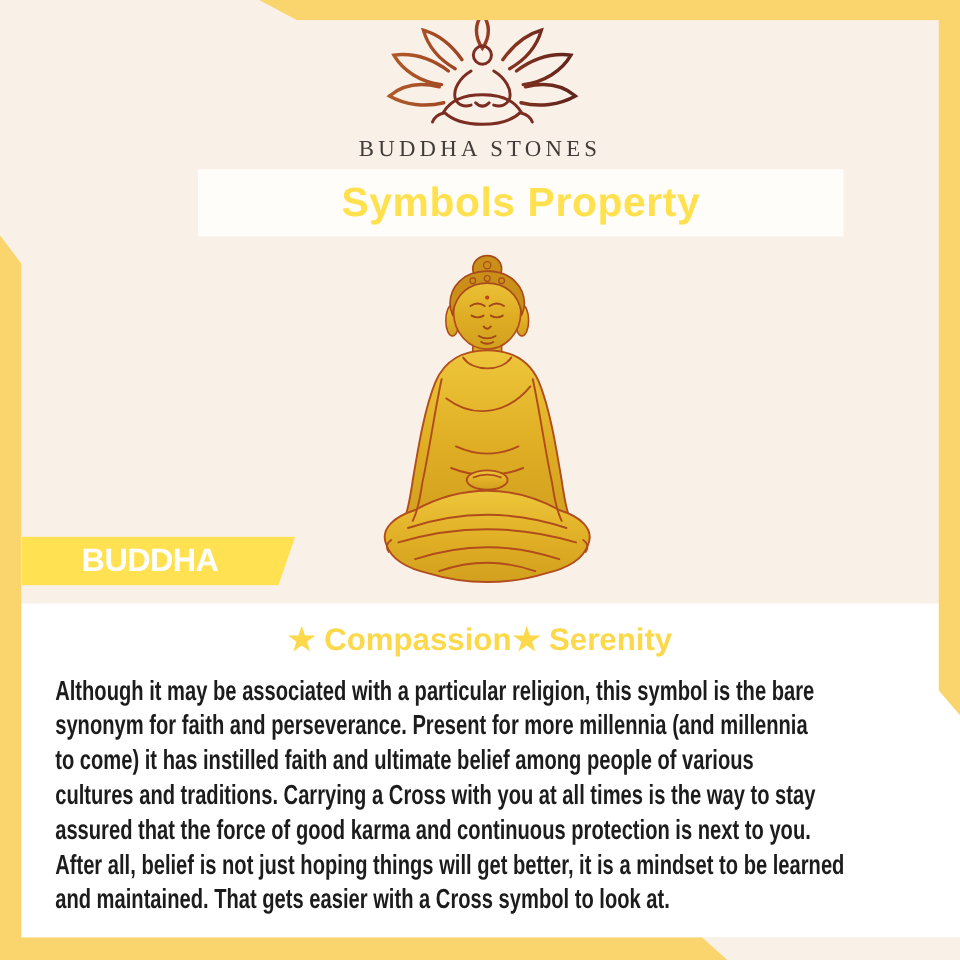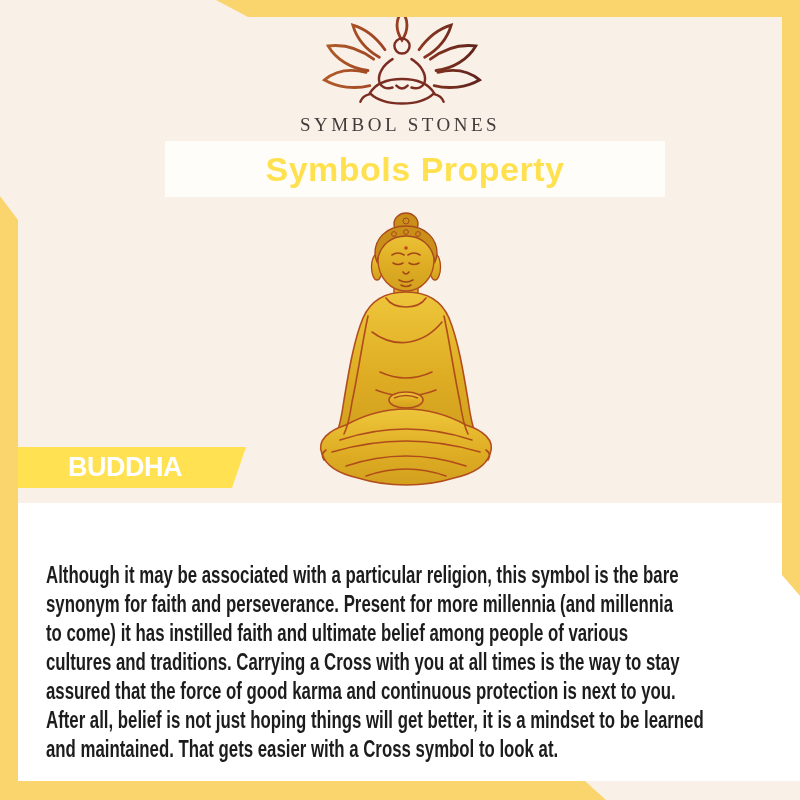--- a/index.html
+++ b/index.html
@@ -16,21 +16,21 @@
     clip-path:polygon(0 0,100% 0,100% 100%,0 calc(100% - 21px));}
   .ribbon-left{left:0;top:196px;width:18px;height:604px;
     clip-path:polygon(0 0,100% 24px,100% 100%,0 100%);}
   .ribbon-bottom{left:0;top:781px;width:606px;height:19px;
     clip-path:polygon(0 0,calc(100% - 21px) 0,100% 100%,0 100%);}
   
   .logo-svg{position:absolute;left:312px;top:10px;width:180px;height:104px;z-index:2;}
   .brand-name{position:absolute;left:0;right:0;top:114px;text-align:center;z-index:2;
     font-family:"Liberation Serif",serif;font-size:19px;letter-spacing:3.5px;
     color:#413c3a;font-weight:500;}
-  .title-banner{position:absolute;left:165px;top:141px;width:500px;height:56px;
+  .title-banner{position:absolute;left:165px;top:141px;width:538px;height:56px;
     background:#fffdfa;z-index:2;}
   .page-title{width:100%;height:100%;line-height:56px;text-align:center;
     font-size:34px;font-weight:bold;color:#ffe150;letter-spacing:.5px;}
   
   .buddha-svg{position:absolute;left:306px;top:204px;width:200px;height:292px;z-index:3;}
   
   .symbol-label{position:absolute;left:18px;top:447px;width:228px;height:41px;
     background:#ffe151;z-index:4;
     clip-path:polygon(0 0,100% 0,calc(100% - 14px) 100%,0 100%);}
   .symbol-label span{display:block;width:214px;text-align:center;line-height:41px;
@@ -79,21 +79,21 @@
     <g stroke="#7c2d22" stroke-width="2.6" stroke-linecap="round">
       <circle cx="90" cy="38" r="8"></circle>
       <path d="M80 52 C70 58 64 68 66 76 C68 82 74 84 80 82"></path>
       <path d="M100 52 C110 58 116 68 114 76 C112 82 106 84 100 82"></path>
       <path d="M84 80 q6 6 12 0"></path>
       <path d="M56 88 C62 78 74 73 90 73 C106 73 118 78 124 88 C116 96 104 99 90 99 C76 99 64 96 56 88 Z"></path>
       <path d="M56 89 q-8 2 -10 8"></path>
       <path d="M124 89 q8 2 10 8"></path>
     </g>
   </svg>
-  <div class="brand-name">SYMBOL STONES</div>
+  <div class="brand-name">BUDDHA STONES</div>
 
   <div class="title-banner">
     <div class="page-title">Symbols Property</div>
   </div>
 
   <svg class="buddha-svg" viewBox="0 0 200 292" fill="none">
     <defs>
       <linearGradient id="gold" x1="0" y1="0" x2="0" y2="1">
         <stop offset="0" stop-color="#eec63b"></stop>
         <stop offset=".55" stop-color="#dfae24"></stop>
@@ -147,20 +147,23 @@
     <ellipse cx="100" cy="196" rx="17" ry="8" fill="url(#gold)" stroke="#b04c1c" stroke-width="1.6"></ellipse>
     <path d="M88 194 Q100 189 112 194" stroke="#b04c1c" stroke-width="1.4"></path>
   </svg>
 
   <div class="symbol-label">
     <span>BUDDHA SYMBOL</span>
   </div>
 
   <div class="text-section"></div>
 
+  <div class="traits-line">
+    <span class="star first">★</span><span>Compassion</span><span class="star second">★</span><span>Serenity</span>
+  </div>
 
   <div class="body-text">
       <div class="body-line">Although it may be associated with a particular religion, this symbol is the bare</div>
       <div class="body-line">synonym for faith and perseverance. Present for more millennia (and millennia</div>
       <div class="body-line">to come) it has instilled faith and ultimate belief among people of various</div>
       <div class="body-line">cultures and traditions. Carrying a Cross with you at all times is the way to stay</div>
       <div class="body-line">assured that the force of good karma and continuous protection is next to you.</div>
       <div class="body-line">After all, belief is not just hoping things will get better, it is a mindset to be learned</div>
       <div class="body-line">and maintained. That gets easier with a Cross symbol to look at.</div>
     </div>

